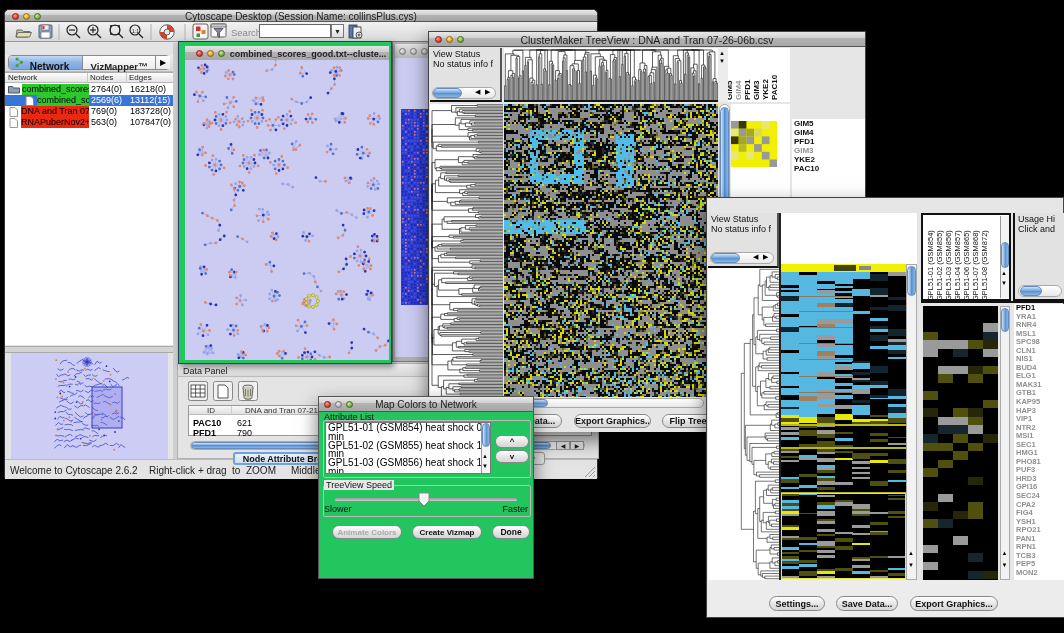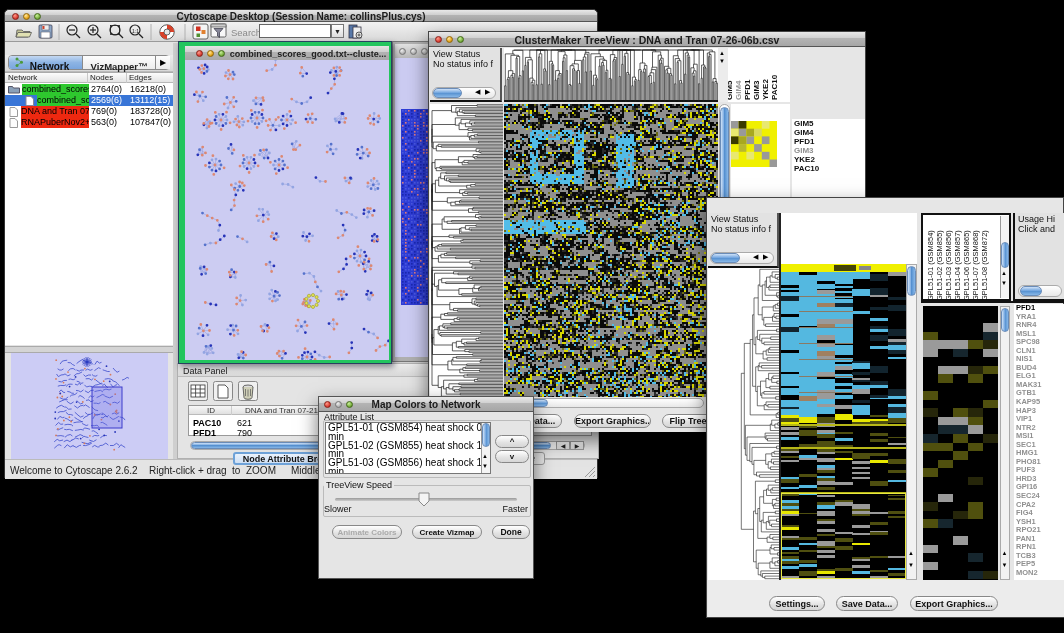--- a/index.html
+++ b/index.html
@@ -6,21 +6,21 @@
 .abs{position:absolute}
 .win{position:absolute;box-shadow:0 8px 18px rgba(0,0,0,.55)}
 .tbar{position:absolute;left:0;right:0;top:0;
  background:linear-gradient(#e8e8e8,#cfcfcf 45%,#b4b4b4 46%,#a6a6a6);
  border-bottom:1px solid #555;}
 .tl{position:absolute;width:7px;height:7px;border-radius:50%}
 .tlr{background:radial-gradient(circle at 35% 30%,#ff9a8a,#dd4338 60%,#a02018);border:.5px solid #8a2018}
 .tly{background:radial-gradient(circle at 35% 30%,#ffe9a0,#e8a71e 60%,#b07808);border:.5px solid #93680a}
 .tlg{background:radial-gradient(circle at 35% 30%,#c8f09a,#7db342 60%,#4a7a1a);border:.5px solid #44691a}
 .tlgray{background:radial-gradient(circle at 35% 30%,#f0f0f0,#b8b8b8 60%,#909090);border:.5px solid #777}
-.ttext{position:absolute;width:100%;text-align:center;font-weight:bold;color:#1c1c1c}
+.ttext{position:absolute;width:100%;text-align:center;font-weight:normal;color:#1c1c1c}
 .panel{position:absolute;background:#e2e2e2}
 .sbtrack{position:absolute;background:linear-gradient(#fff,#e8e8e8);border:1px solid #aaa;border-radius:8px}
 .sbthumb{position:absolute;border-radius:7px;background:linear-gradient(#cfe2f8,#76a8e0 45%,#5590d0 50%,#88b8e8);border:1px solid #6a8cb8}
 .vthumb{position:absolute;border-radius:6px;background:linear-gradient(90deg,#cfe2f8,#76a8e0 45%,#5590d0 50%,#88b8e8);border:1px solid #6a8cb8}
 .btn{position:absolute;background:linear-gradient(#fff,#e2e2e2 60%,#d6d6d6);border:1px solid #888;
  border-radius:9px;text-align:center;font-weight:bold;color:#111;white-space:nowrap;overflow:hidden}
 .arrbtn{position:absolute;background:linear-gradient(#fdfdfd,#d8d8d8);border:1px solid #999;
  text-align:center;color:#222}
 .glabel{color:#909090}
 </style></head><body>
@@ -982,21 +982,21 @@
  <div class="abs" style="left:1px;top:365px;width:436px;height:35px;background:#e6e6e6">
   <div class="sbtrack" style="left:68px;top:1px;width:206px;height:10px"></div>
   <div class="sbthumb" style="left:70px;top:2px;width:48px;height:8px"></div>
   <div class="btn" style="left:8px;top:17px;width:52px;height:14px;font-size:9px;line-height:13px">Settings...</div>
   <div class="btn" style="left:68px;top:17px;width:64px;height:14px;font-size:9px;line-height:13px">Save Data...</div>
   <div class="btn" style="left:144px;top:17px;width:77px;height:14px;font-size:9px;line-height:13px">Export Graphics...</div>
   <div class="btn" style="left:232px;top:17px;width:74px;height:14px;font-size:9px;line-height:13px">Flip Tree No...</div>
  </div>
 </div>
 
-<div class="win" style="left:318px;top:396px;width:216px;height:183px;background:#e5e5e5;border:1px solid #555">
+<div class="win" style="left:318px;top:396px;width:216px;height:183px;background:#22c55e;border:1px solid #555">
  <div class="tbar" style="height:15px">
   <div class="tl tlr" style="left:5px;top:4px"></div>
   <div class="tl tlgray" style="left:16px;top:4px"></div>
   <div class="tl tlg" style="left:27px;top:4px"></div>
   <div class="ttext" style="top:2px;font-size:10px">Map Colors to Network</div>
  </div>
  <span class="abs" style="left:5px;top:15px;font-size:9px;color:#111">Attribute List</span>
  <div class="abs" style="left:4px;top:23px;width:208px;height:58px;border:1px solid #bbb;border-radius:2px"></div>
  <div class="abs" style="left:6px;top:25px;width:166px;height:52px;background:#fff;border:1px solid #777;font-size:10px;line-height:8.8px;color:#000;padding:1px 0 0 2px;overflow:hidden">
 GPL51-01 (GSM854) heat shock 05 min<br>GPL51-02 (GSM855) heat shock 10 min<br>GPL51-03 (GSM856) heat shock 15 min<br>GPL51-04 (GSM857) heat shock 20 min<br>GPL51-06 (GSM865) heat shock 40 min<br>GPL51-07 (GSM868) heat shock 60 min</div>

